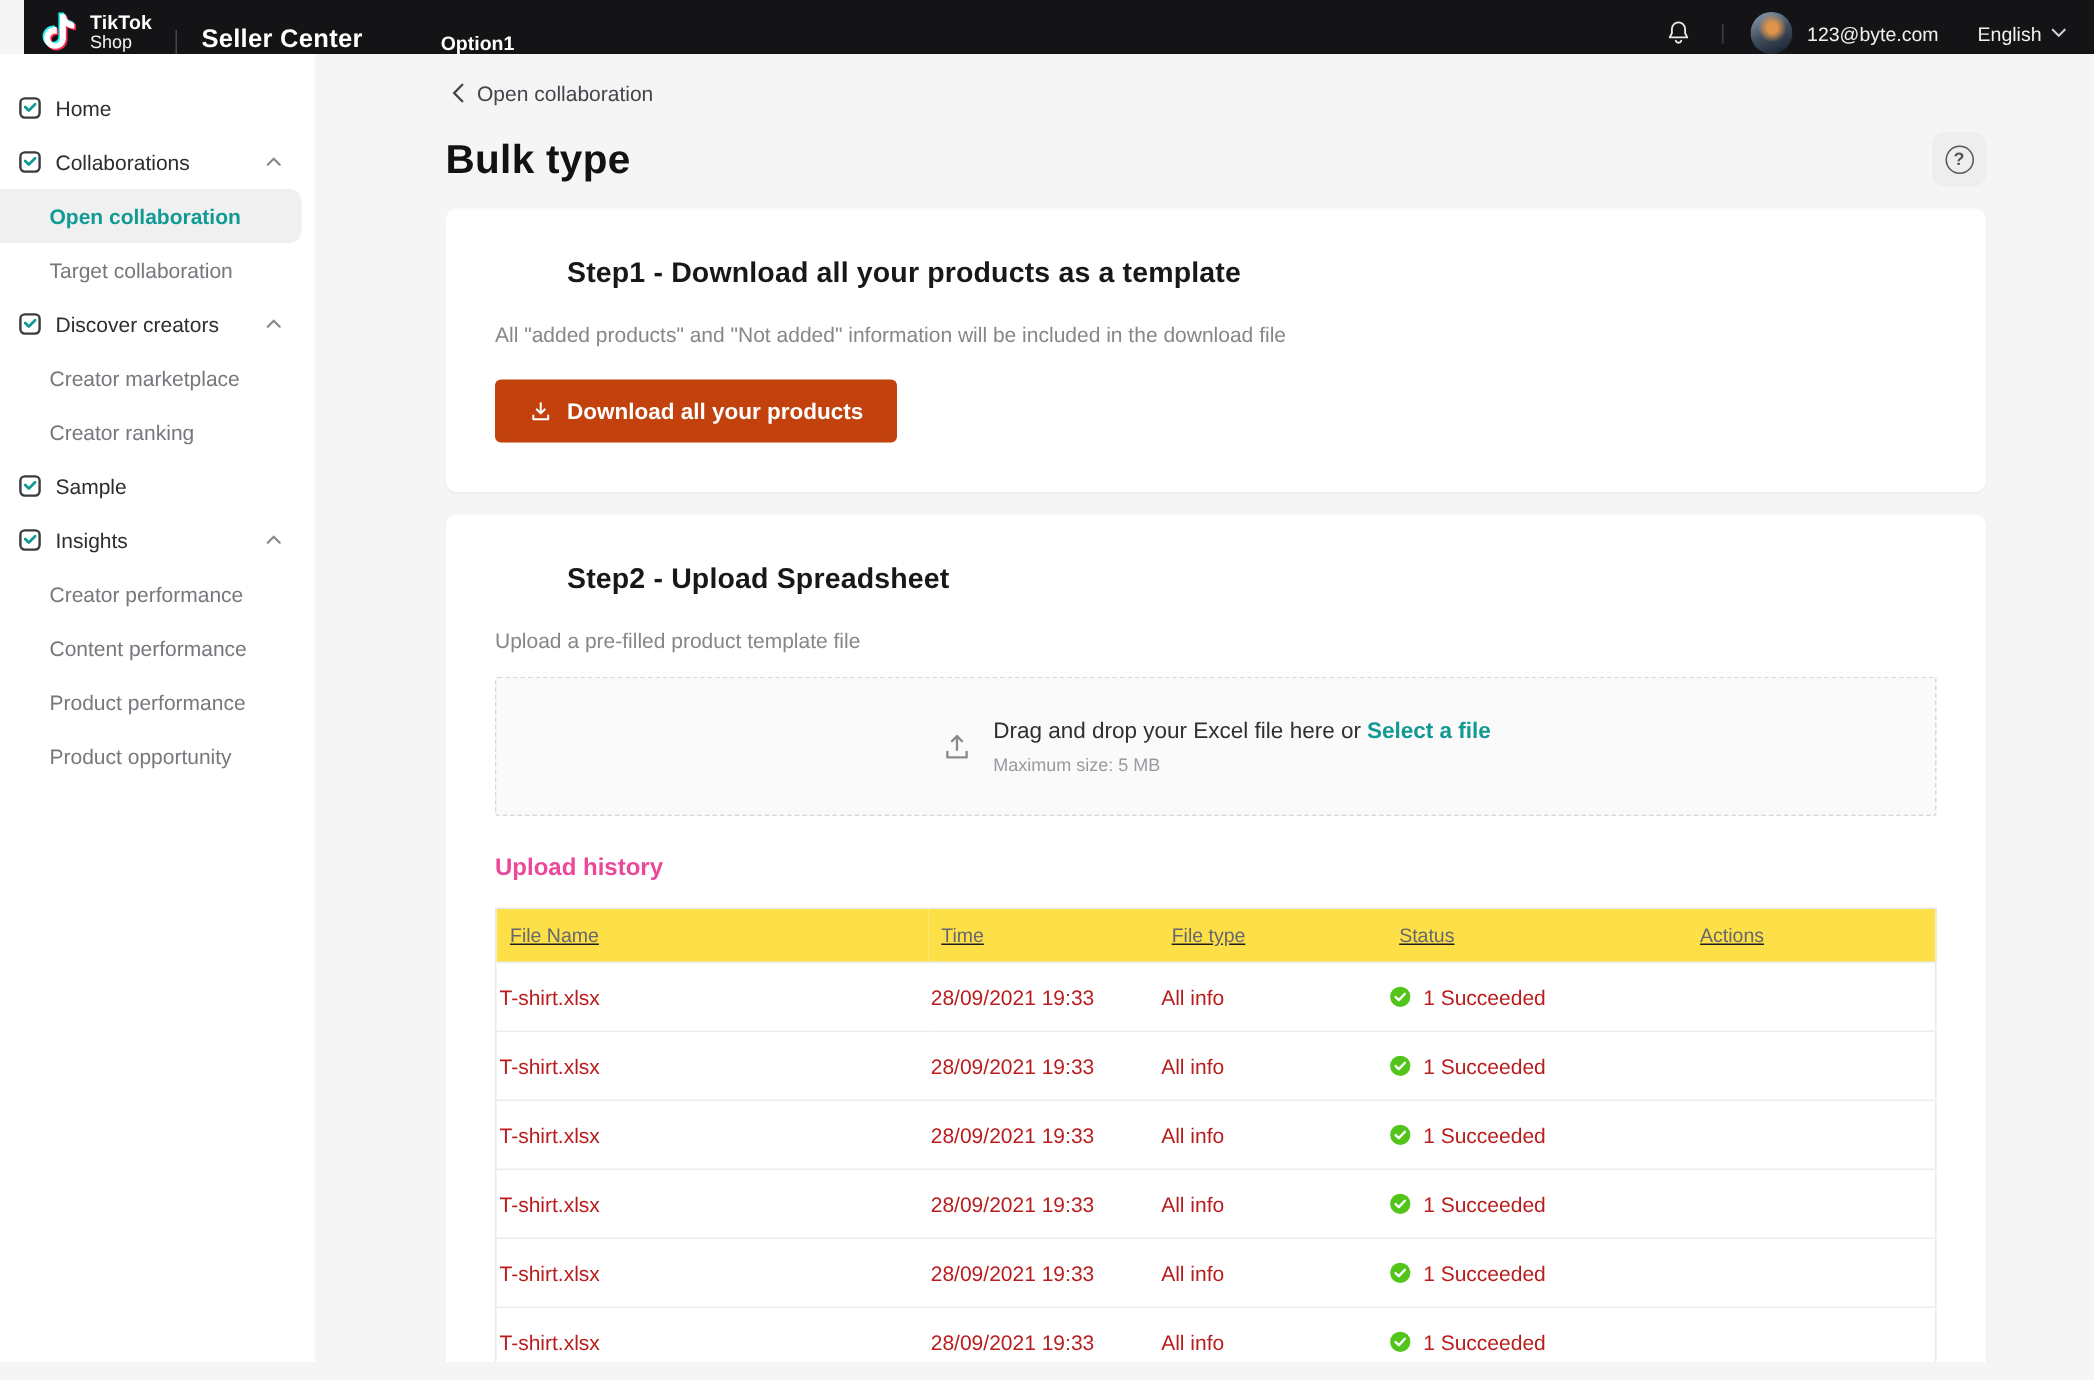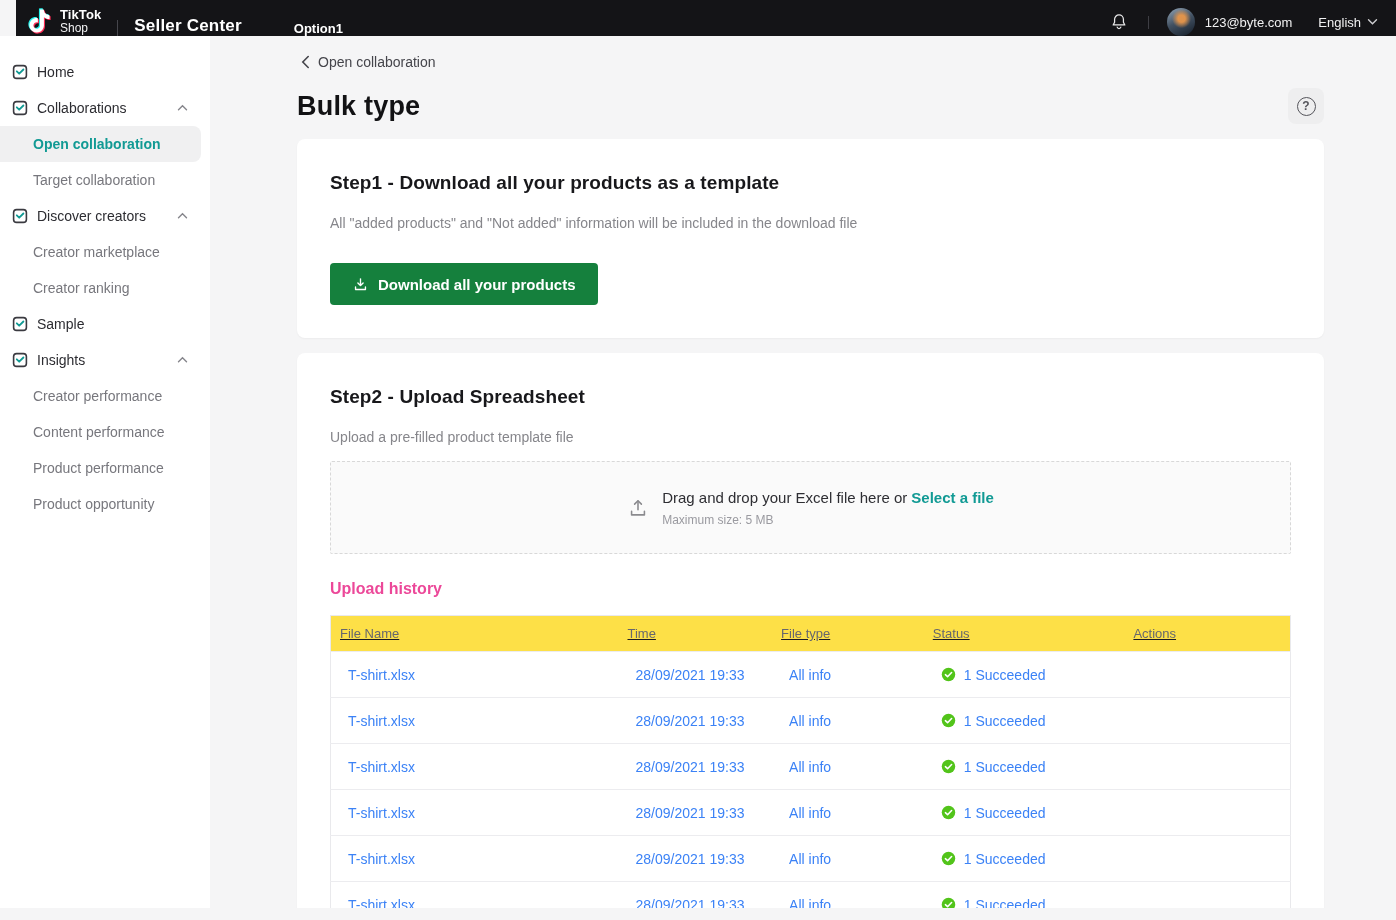--- a/index.html
+++ b/index.html
@@ -68,26 +68,26 @@
   .q-circle {
     width: 19px; height: 19px; border: 1.5px solid #55555b; border-radius: 50%;
     display: flex; align-items: center; justify-content: center;
     font-size: 12px; font-weight: 600; color: #55555b;
   }
 
   .card {
     background: #fff; border-radius: 8px; box-shadow: 0 1px 2px rgba(0,0,0,.04);
     padding: 33px; margin-top: 15px;
   }
-  .card h2 { font-size: 19px; font-weight: 700; color: #18181b; letter-spacing: .1px; }
+  .card h2 { font-size: 19px; font-weight: 700; color: #18181b; letter-spacing: .1px; margin-left: 48px; }
   .card .desc { font-size: 14px; color: #86868b; margin-top: 21px; }
 
   .dl-btn {
-    margin-top: 32px; height: 42px; border: none; border-radius: 4px;
-    background: #15803d; color: #fff; font-size: 15px; font-weight: 600;
+    margin-top: 22px; height: 42px; border: none; border-radius: 4px;
+    background: #c2410c; color: #fff; font-size: 15px; font-weight: 600;
     display: inline-flex; align-items: center; padding: 0 22px; cursor: pointer;
     font-family: inherit;
   }
   .dl-btn svg { margin-right: 9px; }
 
   .dropzone {
     margin-top: 16px; height: 93px; background: #fafafa;
     border: 1px dashed #d8d8d8; border-radius: 2px;
     display: flex; align-items: center; justify-content: center; cursor: pointer;
   }
@@ -102,21 +102,21 @@
   table.uh-table {
     width: 100%; margin-top: 17px; border-collapse: collapse;
     border: 1px solid #e9e9ec; font-size: 14px;
   }
   .uh-table thead tr { background: #fde047; height: 36px; text-decoration: underline; }
   .uh-table th {
     text-align: left; font-weight: 400; font-size: 13px; color: #67676d;
     padding-left: 9px;
   }
   .uh-table tbody tr { height: 45px; border-top: 1px solid #ececef; background: #fff; }
-  .uh-table td { color: #3b82f6; padding-left: 17px; }
+  .uh-table td { color: #b91c1c; padding-left: 2px; }
   .status-cell { display: flex; align-items: center; height: 45px; }
   .status-cell svg { margin-right: 8px; flex: 0 0 auto; }
 
   .col-file { width: 30%; } .col-time { width: 16%; } .col-type { width: 15.8%; }
   .col-status { width: 20.9%; } .col-actions { width: 17.3%; }
 </style>
 </head>
 <body>
 
 <header class="topbar">

